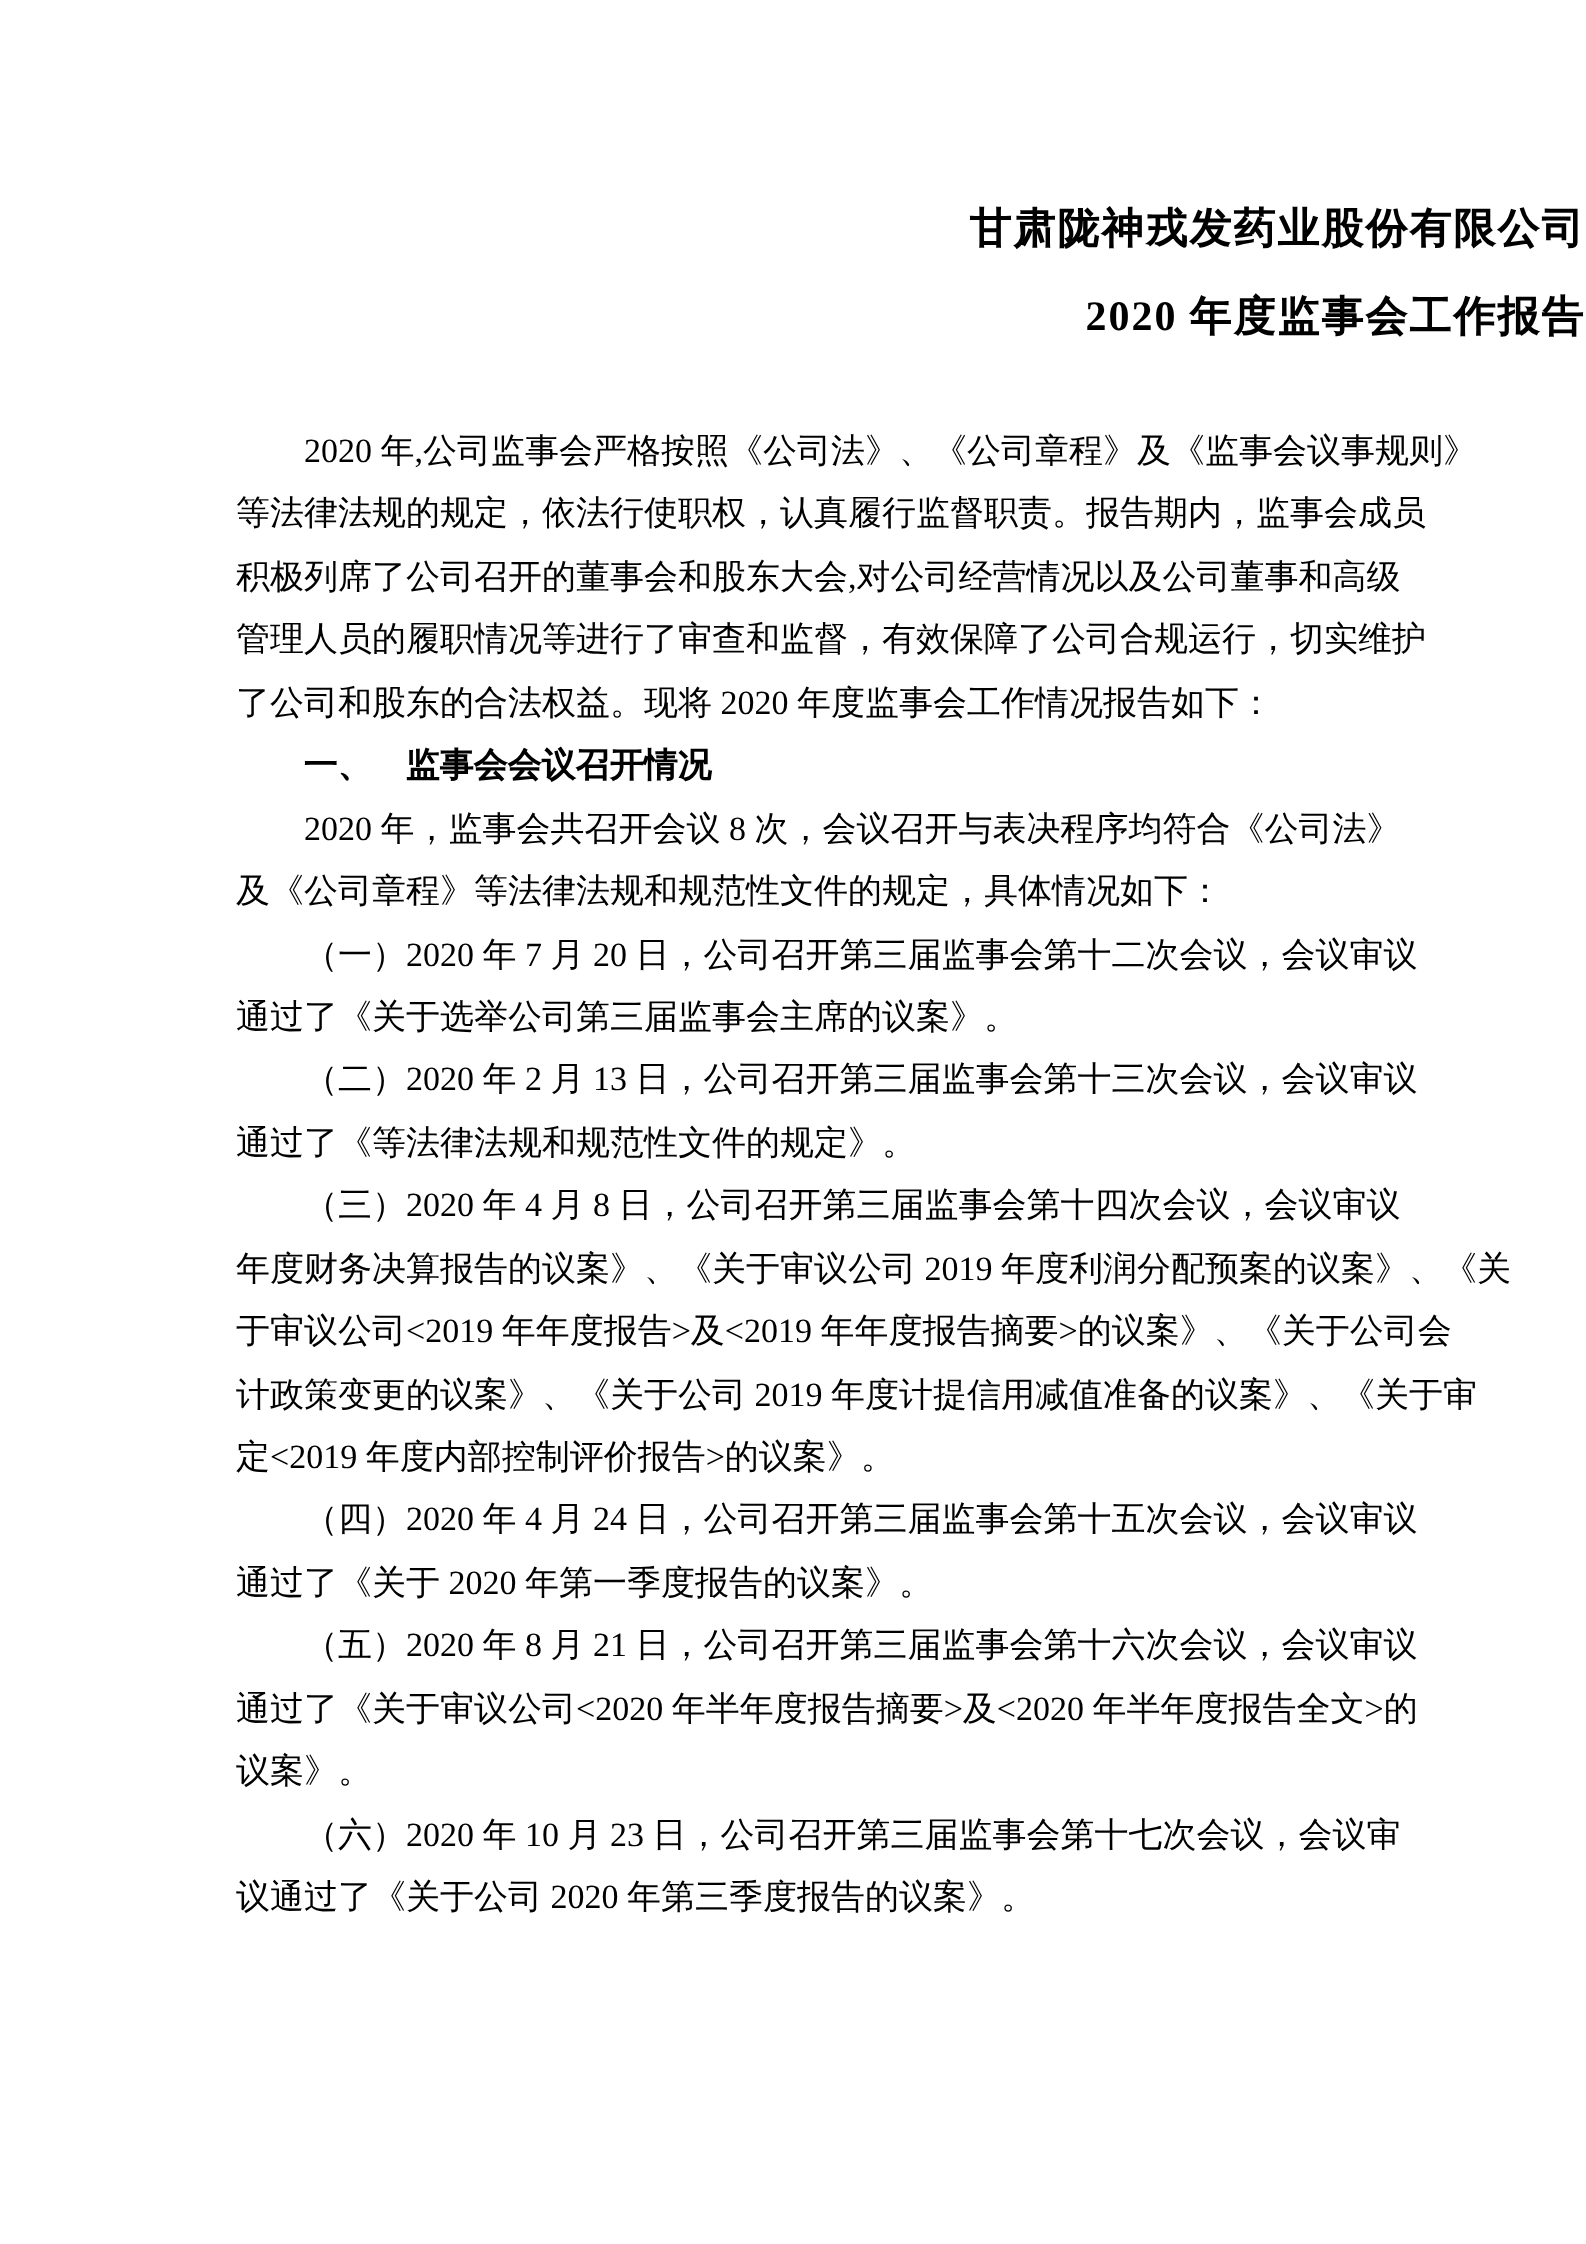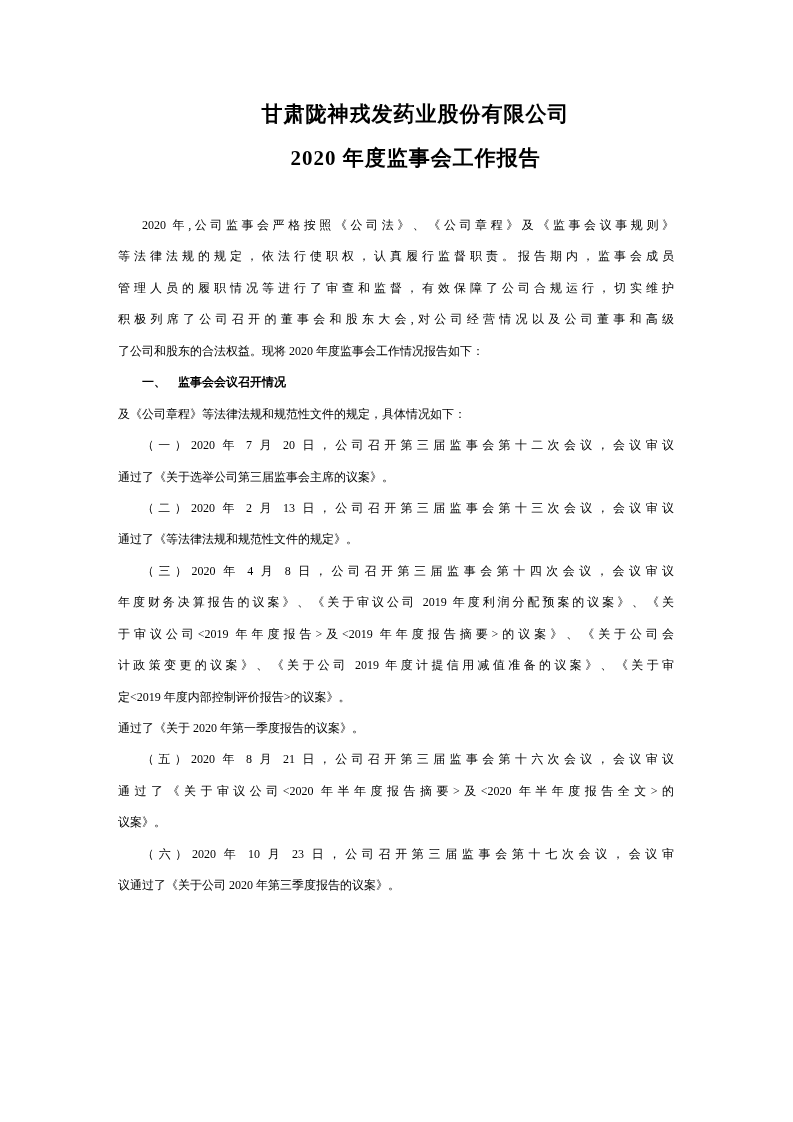--- a/index.html
+++ b/index.html
@@ -14,39 +14,39 @@
     background: #ffffff;
     overflow: hidden;
     font-family: "Liberation Serif", "DejaVu Serif", serif;
     color: #000000;
   }
   .doc-title {
     position: absolute;
     left: 0;
     right: 0;
     margin: 0;
-    text-align: center;
+    text-align: right;
     font-size: 21px;
     line-height: 30px;
     font-weight: 700;
     letter-spacing: 1px;
     padding-left: 38px;
   }
   .title-1 { top: 99px; }
   .title-2 { top: 143px; }
   .doc-body {
     position: absolute;
     left: 118px;
     top: 210px;
     width: 556px;
   }
   .bodyline {
     height: 31.45px;
     line-height: 31.45px;
-    font-size: 12px;
+    font-size: 17px;
     text-align: justify;
     text-align-last: justify;
     text-justify: inter-character;
     white-space: nowrap;
   }
   .bodyline.first { text-indent: 2em; }
   .bodyline.last {
     text-align: right;
     text-align-last: left;
   }
@@ -54,34 +54,36 @@
 </style>
 </head>
 <body>
 
 <div class="page">
   <h1 class="doc-title title-1">甘肃陇神戎发药业股份有限公司</h1>
   <h2 class="doc-title title-2">2020 年度监事会工作报告</h2>
   <div class="doc-body">
       <div class="bodyline first">2020 年,公司监事会严格按照《公司法》、《公司章程》及《监事会议事规则》</div>
       <div class="bodyline">等法律法规的规定，依法行使职权，认真履行监督职责。报告期内，监事会成员</div>
+      <div class="bodyline">积极列席了公司召开的董事会和股东大会,对公司经营情况以及公司董事和高级</div>
       <div class="bodyline">管理人员的履职情况等进行了审查和监督，有效保障了公司合规运行，切实维护</div>
-      <div class="bodyline">积极列席了公司召开的董事会和股东大会,对公司经营情况以及公司董事和高级</div>
       <div class="bodyline last">了公司和股东的合法权益。现将 2020 年度监事会工作情况报告如下：</div>
       <div class="bodyline heading first last">一、　监事会会议召开情况</div>
+      <div class="bodyline first">2020 年，监事会共召开会议 8 次，会议召开与表决程序均符合《公司法》</div>
       <div class="bodyline last">及《公司章程》等法律法规和规范性文件的规定，具体情况如下：</div>
       <div class="bodyline first">（一）2020 年 7 月 20 日，公司召开第三届监事会第十二次会议，会议审议</div>
       <div class="bodyline last">通过了《关于选举公司第三届监事会主席的议案》。</div>
       <div class="bodyline first">（二）2020 年 2 月 13 日，公司召开第三届监事会第十三次会议，会议审议</div>
       <div class="bodyline last">通过了《等法律法规和规范性文件的规定》。</div>
       <div class="bodyline first">（三）2020 年 4 月 8 日，公司召开第三届监事会第十四次会议，会议审议</div>
       <div class="bodyline">年度财务决算报告的议案》、《关于审议公司 2019 年度利润分配预案的议案》、《关</div>
       <div class="bodyline">于审议公司&lt;2019 年年度报告&gt;及&lt;2019 年年度报告摘要&gt;的议案》、《关于公司会</div>
       <div class="bodyline">计政策变更的议案》、《关于公司 2019 年度计提信用减值准备的议案》、《关于审</div>
       <div class="bodyline last">定&lt;2019 年度内部控制评价报告&gt;的议案》。</div>
+      <div class="bodyline first">（四）2020 年 4 月 24 日，公司召开第三届监事会第十五次会议，会议审议</div>
       <div class="bodyline last">通过了《关于 2020 年第一季度报告的议案》。</div>
       <div class="bodyline first">（五）2020 年 8 月 21 日，公司召开第三届监事会第十六次会议，会议审议</div>
       <div class="bodyline">通过了《关于审议公司&lt;2020 年半年度报告摘要&gt;及&lt;2020 年半年度报告全文&gt;的</div>
       <div class="bodyline last">议案》。</div>
       <div class="bodyline first">（六）2020 年 10 月 23 日，公司召开第三届监事会第十七次会议，会议审</div>
       <div class="bodyline last">议通过了《关于公司 2020 年第三季度报告的议案》。</div>
     </div>
 </div>
 
 </body></html>

